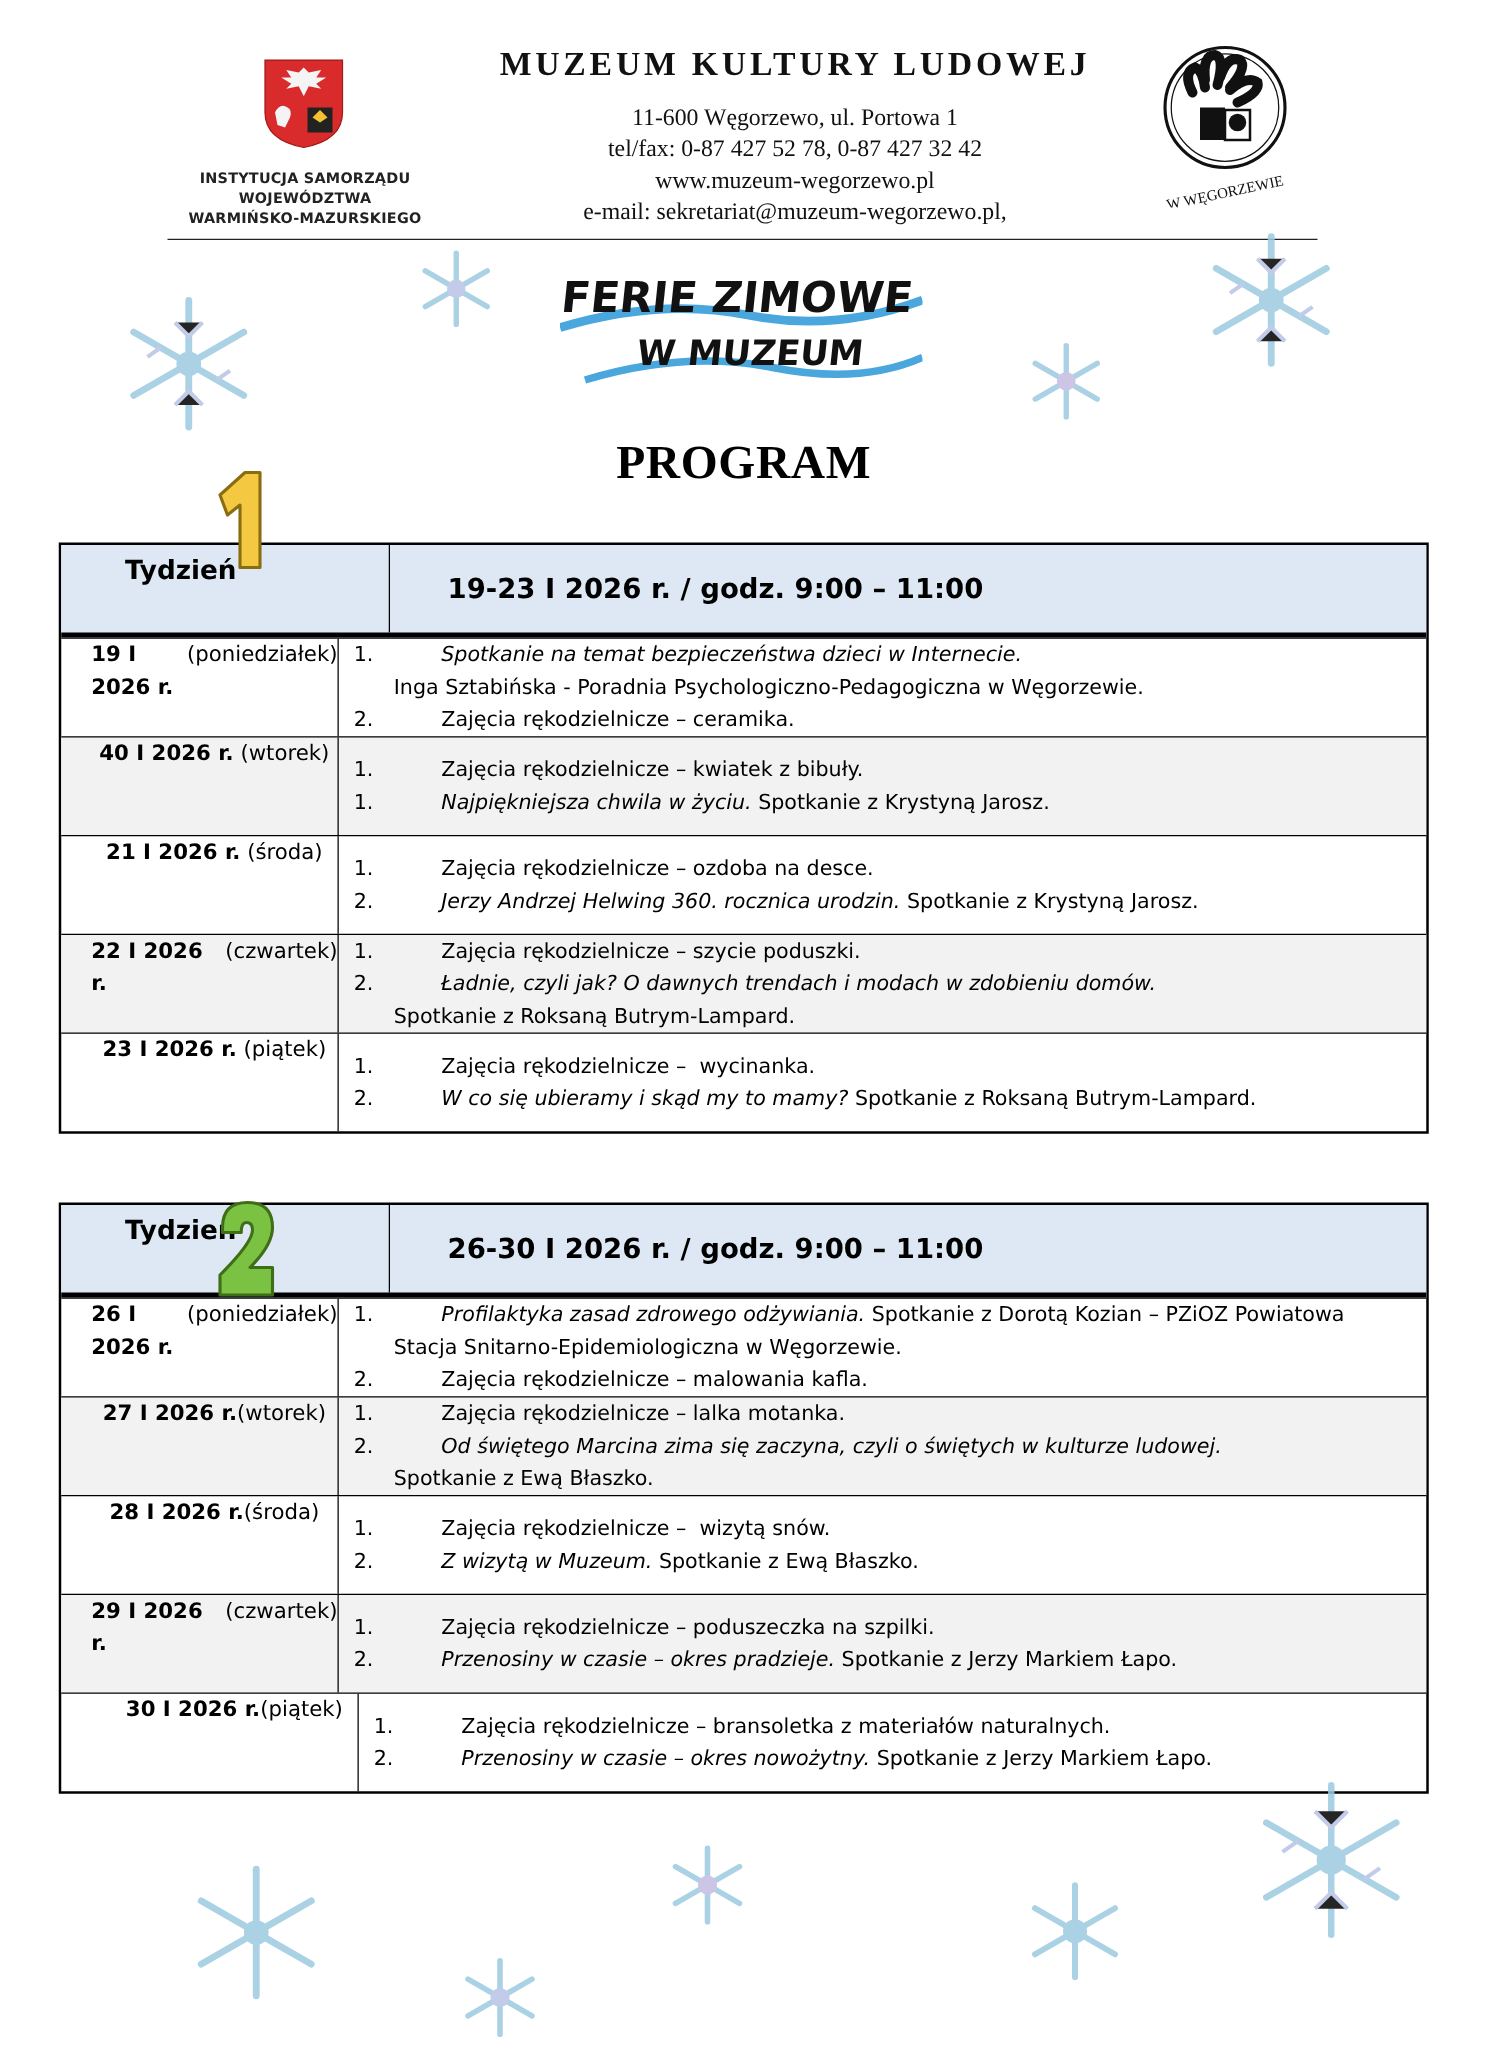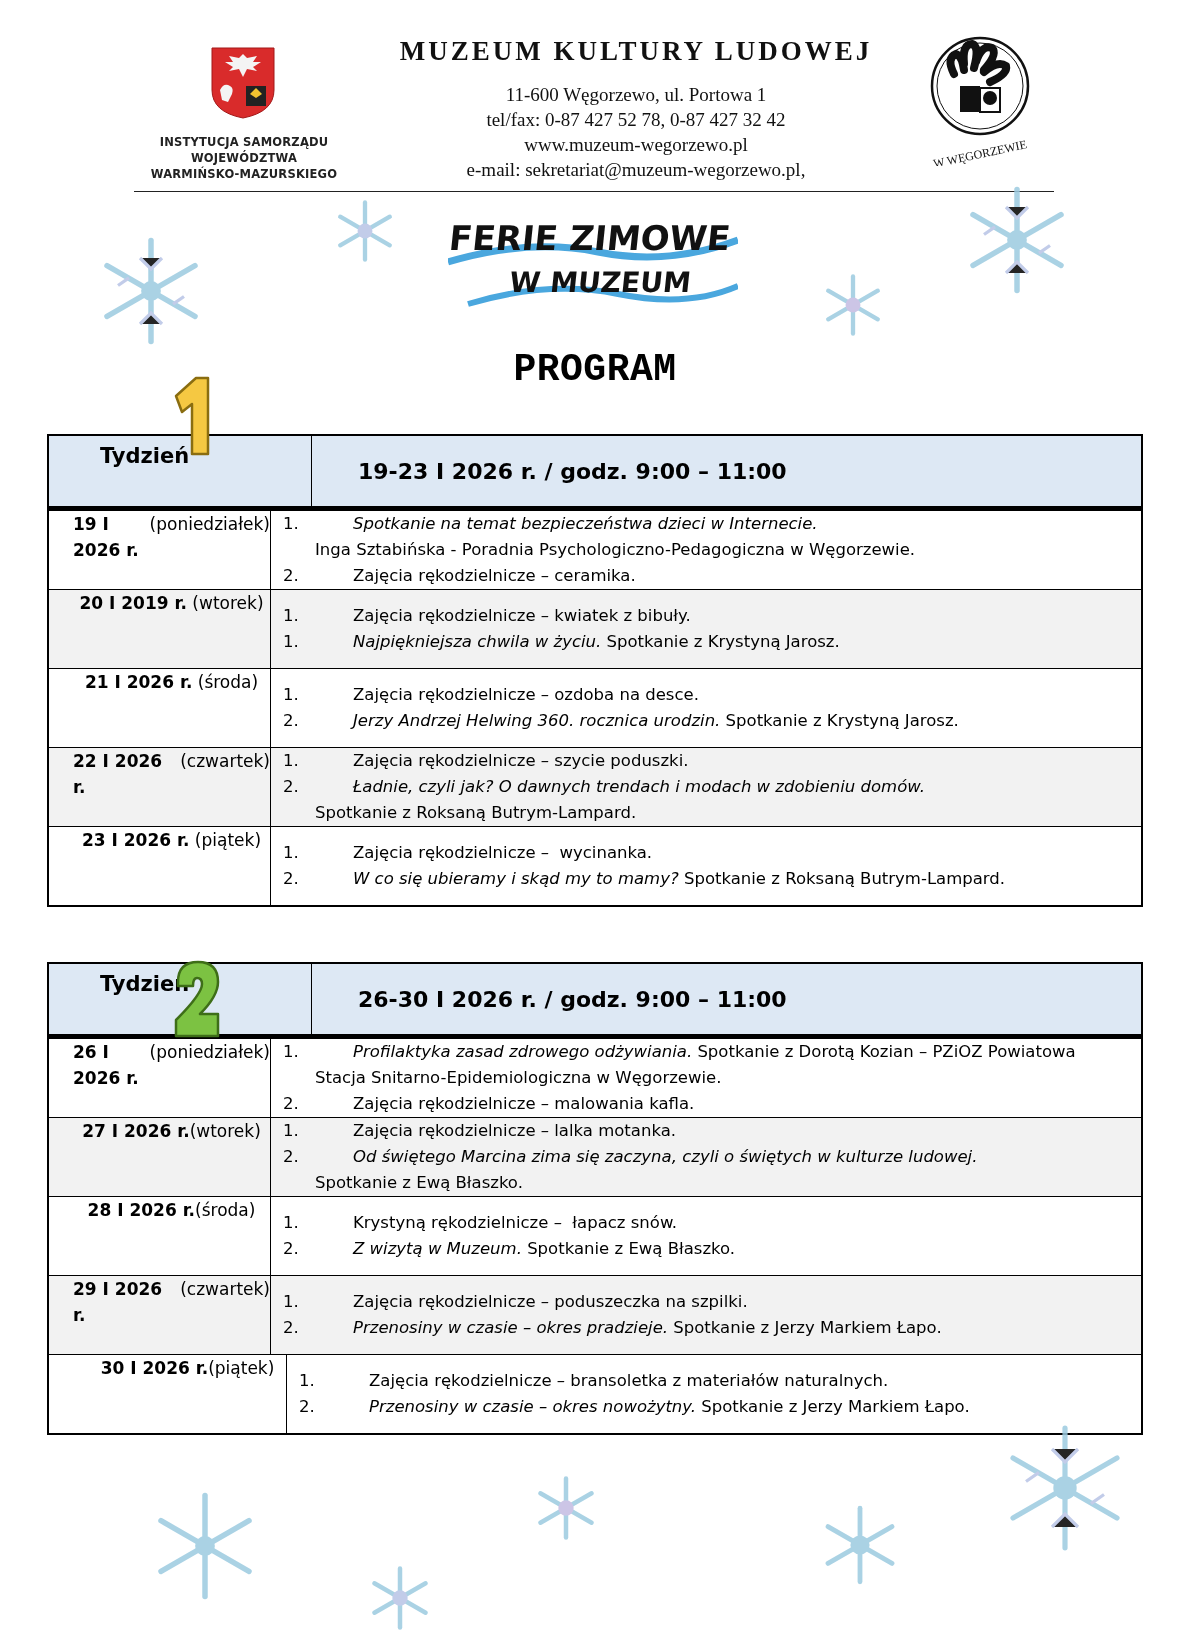--- a/index.html
+++ b/index.html
@@ -19,21 +19,21 @@
   .contact { position: absolute; left: 232px; top: 52px; width: 540px; text-align: center;
           font-family: "Liberation Serif", serif; font-size: 19px; line-height: 25px; color: #111; }
   .contact div { display: block; }
   .seal { position: absolute; left: 790px; top: 4px; width: 118px; height: 132px; }
   .rule { position: absolute; left: 134px; top: 191px; width: 920px; height: 0;
           border-top: 1.5px solid #222; }
 
   
   .banner { position: absolute; left: 448px; top: 208px; width: 290px; height: 110px; }
   .program-title { position: absolute; left: 0; width: 1190px; top: 348px; text-align: center;
-          font-family: Liberation Mono, monospace; font-weight: bold; font-size: 38px; letter-spacing: 0.5px; }
+          font-family: Liberation Serif, serif; font-weight: bold; font-size: 38px; letter-spacing: 0.5px; }
 
   
   .week { position: absolute; left: 47px; width: 1096px; border: 2.5px solid #000; box-sizing: border-box; background: #fff; }
   .week-head { display: flex; background: #dde8f4; border-bottom: 4px solid #000; }
   .week-head .h-left { width: 222px; border-right: 1.5px solid #000; position: relative; box-sizing: border-box; margin-left: 41px; }
   .week-head .h-left .tyd { position: absolute; left: 10px; top: 8px; font-family: "DejaVu Sans", sans-serif;
           font-weight: bold; font-size: 21px; }
   .week-head .h-right { flex: 1; display: flex; align-items: center; padding-left: 46px;
           font-family: "DejaVu Sans", sans-serif; font-weight: bold; font-size: 22px; }
   .row { display: flex; border-top: 1.2px solid #000; }
@@ -121,21 +121,21 @@
       <div class="cont">Inga Sztabińska - Poradnia Psychologiczno-Pedagogiczna w Węgorzewie.</div>
       <div class="act">
           <span class="num">2.</span>
           <span class="txt">Zajęcia rękodzielnicze – ceramika.</span>
         </div>
     </div>
   </div>
 
   <div class="row alt" style="height:78px;">
     <div class="cell-date">
-      <span><span class="d">20 I 2019 r.</span> <span class="wd">(wtorek)</span></span>
+      <span><span class="d">40 I 2026 r.</span> <span class="wd">(wtorek)</span></span>
     </div>
     <div class="cell-acts">
       <div class="act">
           <span class="num">1.</span>
           <span class="txt">Zajęcia rękodzielnicze – kwiatek z bibuły.</span>
         </div>
       <div class="act">
           <span class="num">1.</span>
           <span class="txt"><i>Najpiękniejsza chwila w życiu.</i><span> Spotkanie z Krystyną Jarosz.</span></span>
         </div>
@@ -242,21 +242,21 @@
   </div>
 
   <div class="row" style="height:78px;">
     <div class="cell-date">
       <span class="d">28 I 2026 r.</span>
       <span class="wd">(środa)</span>
     </div>
     <div class="cell-acts">
       <div class="act">
           <span class="num">1.</span>
-          <span class="txt" style="white-space:pre">Krystyną rękodzielnicze –  łapacz snów.</span>
+          <span class="txt" style="white-space:pre">Zajęcia rękodzielnicze –  wizytą snów.</span>
         </div>
       <div class="act">
           <span class="num">2.</span>
           <span class="txt"><i>Z wizytą w Muzeum.</i><span> Spotkanie z Ewą Błaszko.</span></span>
         </div>
     </div>
   </div>
 
   <div class="row alt" style="height:78px;">
     <div class="cell-date">

